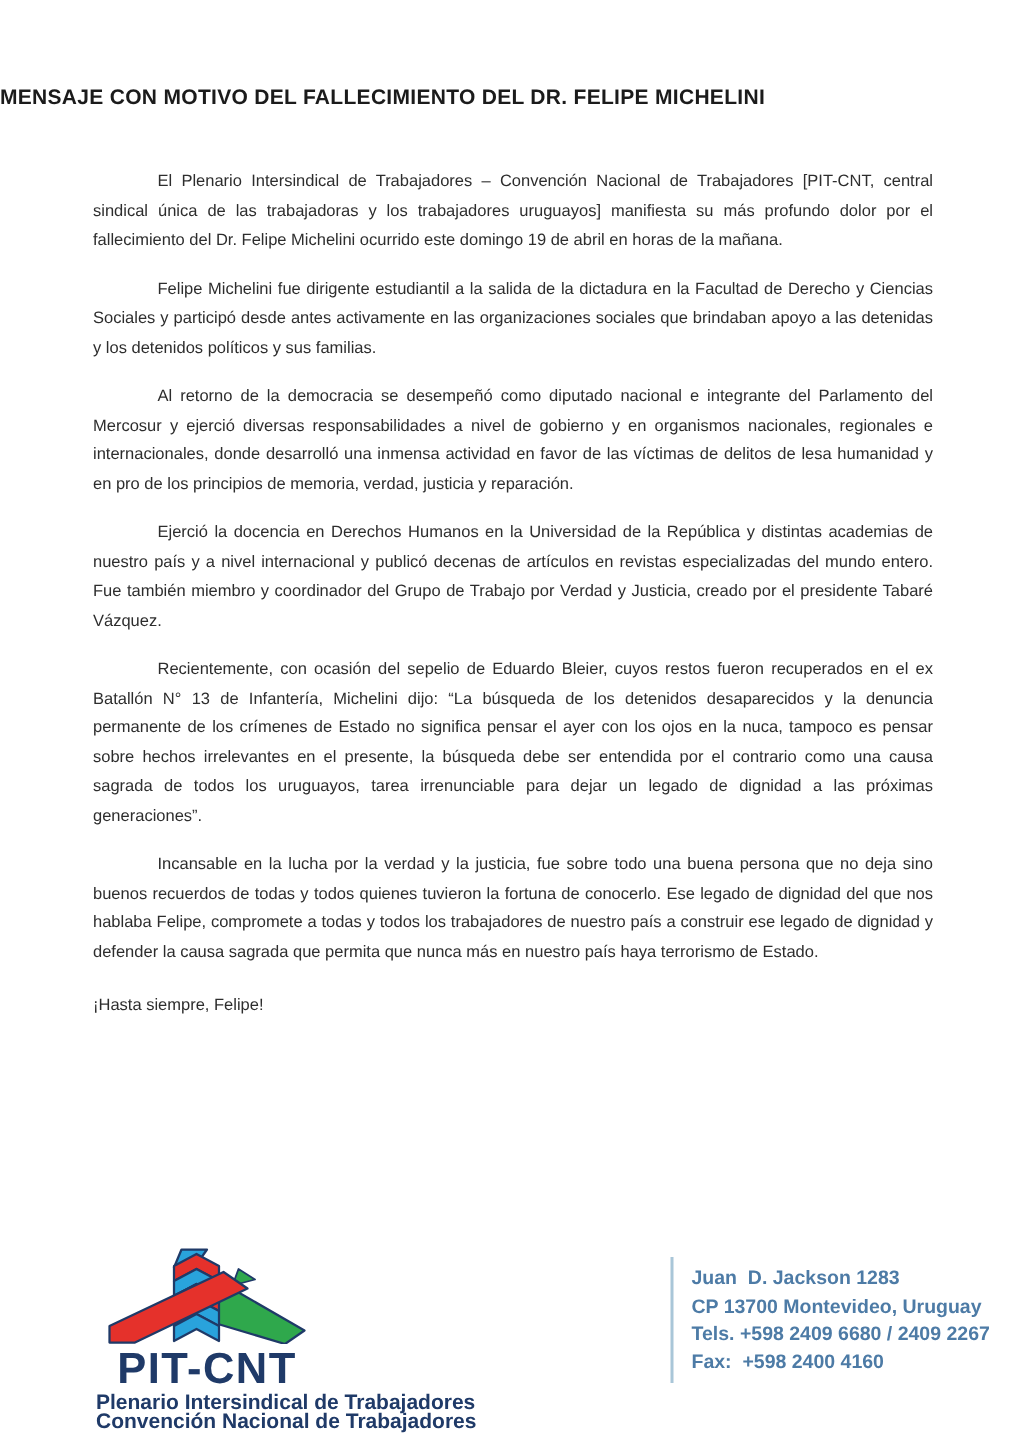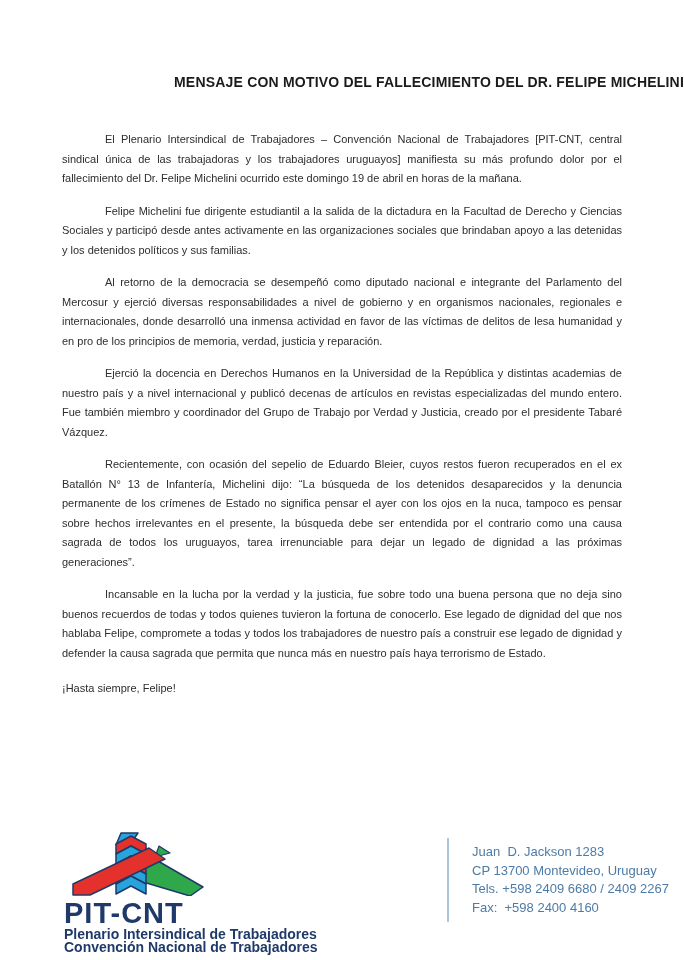--- a/index.html
+++ b/index.html
@@ -11,22 +11,22 @@
     position: relative;
     overflow: hidden;
     color: var(--text, #2d2d2d);
   }
   .page {
     position: absolute;
     inset: 0;
     background: #ffffff;
   }
   .doc-title {
-    margin-top: 74px;
-    text-align: right;
+    margin-top: 56px;
+    text-align: left;
     font-size: 14px;
     font-weight: 700;
     letter-spacing: 0.2px;
     color: #1b1b1b;
   }
   .doc-body {
     margin: 40px 62px 0 62px;
     font-size: 11px;
     line-height: 19.5px;
     text-align: justify;
@@ -45,20 +45,21 @@
     left: 0;
     right: 0;
     top: 828px;
     height: 132px;
   }
   .logo-block {
     position: absolute;
     left: 64px;
     top: 4px;
     width: 148px;
+    text-align: center;
   }
   .logo-mark {
     display: block;
     margin: 0 auto 2px auto;
   }
   .logo-title {
     font-size: 29px;
     font-weight: 800;
     letter-spacing: 1px;
     color: var(--logo_navy, #1f3a68);
@@ -69,21 +70,22 @@
     font-weight: 700;
     line-height: 13px;
     color: var(--logo_navy, #1f3a68);
     white-space: nowrap;
   }
   .contact-block {
     position: absolute;
     left: 447px;
     top: 10px;
     border-left: 2px solid var(--divider_blue, #a9c6d8);
-    padding: 5px 0 5px 23px;
+    padding: 5px 0 5px 12px;
+    font-weight: bold;
   }
   .contact-line {
     font-size: 13px;
     line-height: 18.5px;
     color: var(--contact_blue, #4d7ba6);
     white-space: pre-wrap;
   }
 </style>
 </head>
 <body>

